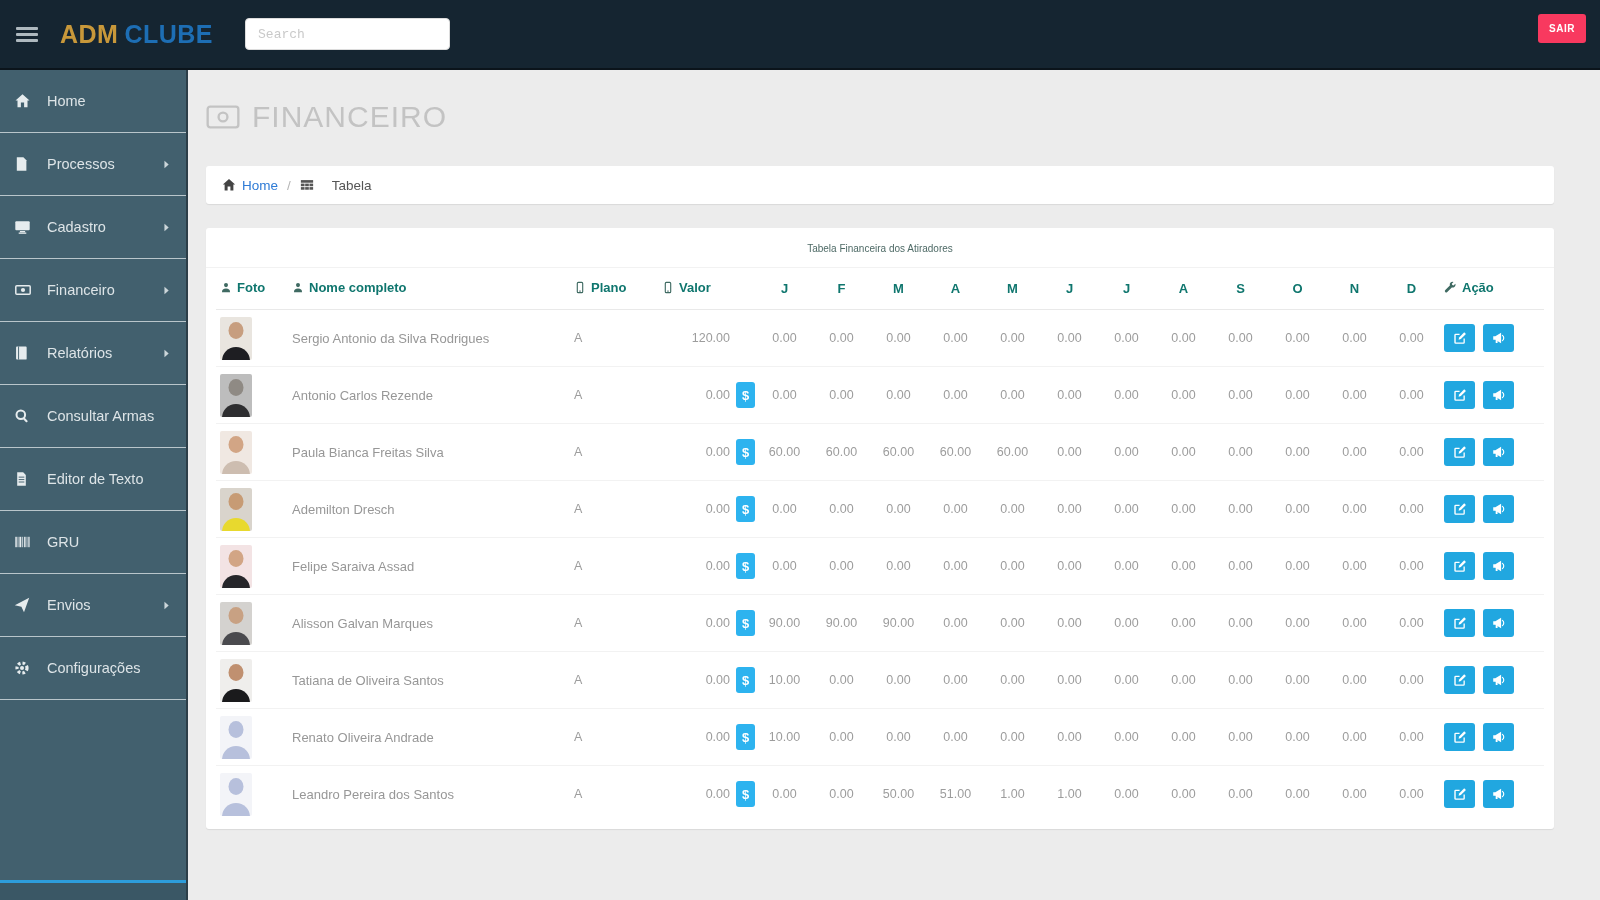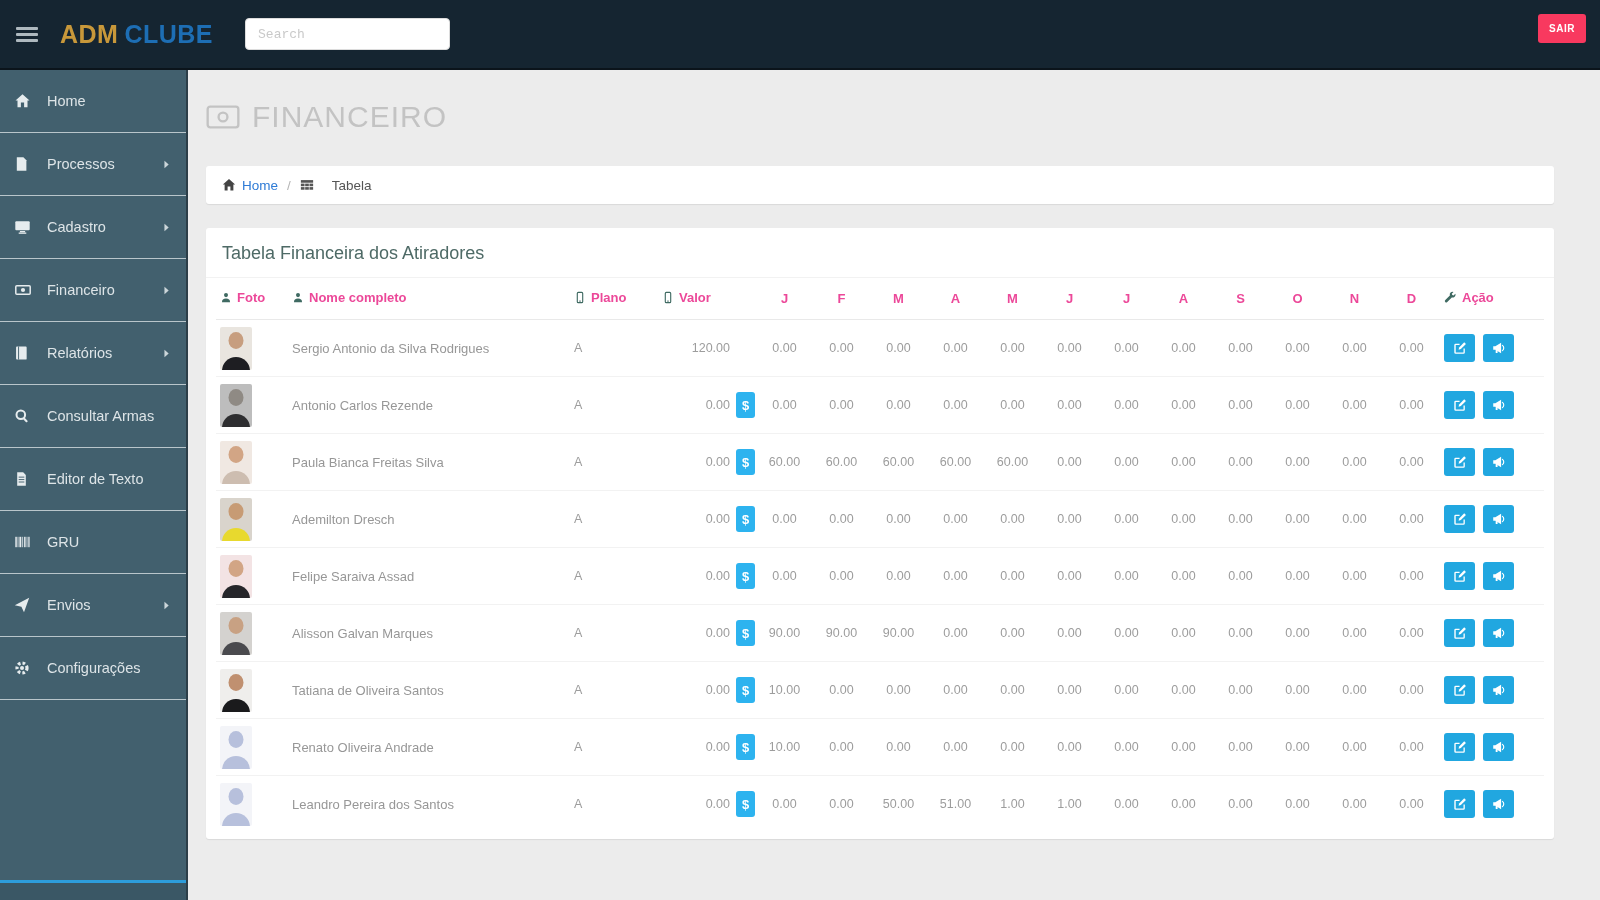--- a/index.html
+++ b/index.html
@@ -67,25 +67,25 @@
   .bc-home { color:#2e7bd6; display:flex; gap:6px; align-items:center; cursor:pointer; }
   .bc-house { color:#444; display:inline-flex; }
   .bc-sep { color:#b5b5b5; margin:0 9px; }
   .bc-cur { color:#555; display:flex; gap:18px; align-items:center; }
   .bc-grid { color:#555; display:inline-flex; }
 
   .panel {
     margin-top:24px; background:#fff; border-radius:3px;
     box-shadow:0 1px 1px rgba(0,0,0,.08); padding-bottom:6px;
   }
-  .panel-heading { padding:15px 16px 13px; font-size:18px; color:#4e6a66; border-bottom:1px solid #f2f2f2; }
+  .panel-heading { padding:15px 16px 13px; font-size:10px; color:#4e6a66; border-bottom:1px solid #f2f2f2;text-align:center; }
 
   table.ftable { width:calc(100% - 20px); margin:0 10px; border-collapse:collapse; table-layout:fixed; }
   .ftable th {
-    font-size:13px; color:#ec4899; text-align:left; font-weight:bold;
+    font-size:13px; color:#0f766e; text-align:left; font-weight:bold;
     padding:12px 4px; border-bottom:1px solid #e9e9e9; white-space:nowrap; overflow:hidden;
   }
   .ftable th .h-icon { color:#3f6a62; margin-right:5px; vertical-align:-2px; display:inline-block; }
   .ftable td {
     font-size:12.5px; color:#9d9d9d; padding:6px 4px; height:57px;
     border-bottom:1px solid #f2f2f2; white-space:nowrap; overflow:hidden;
   }
   .ftable tbody tr:last-child td { border-bottom:none; }
   .c-foto { width:72px; }
   .c-nome { width:282px; }

